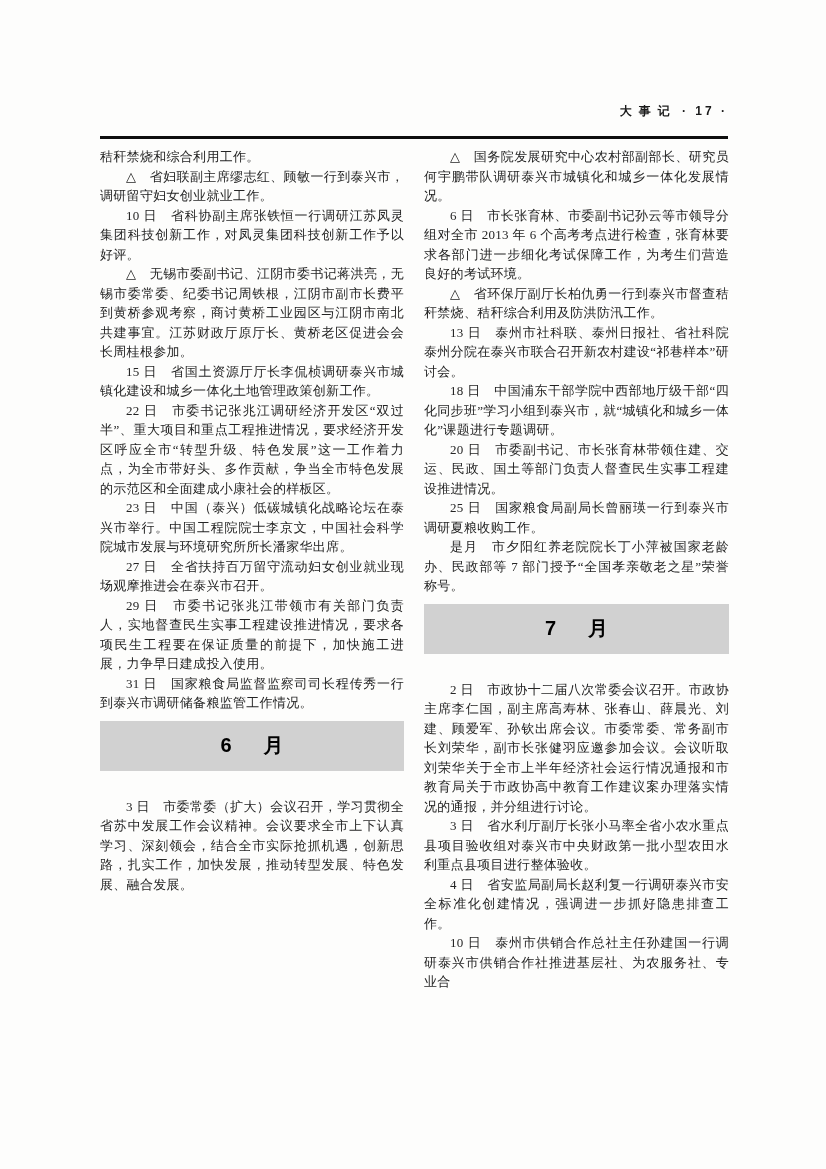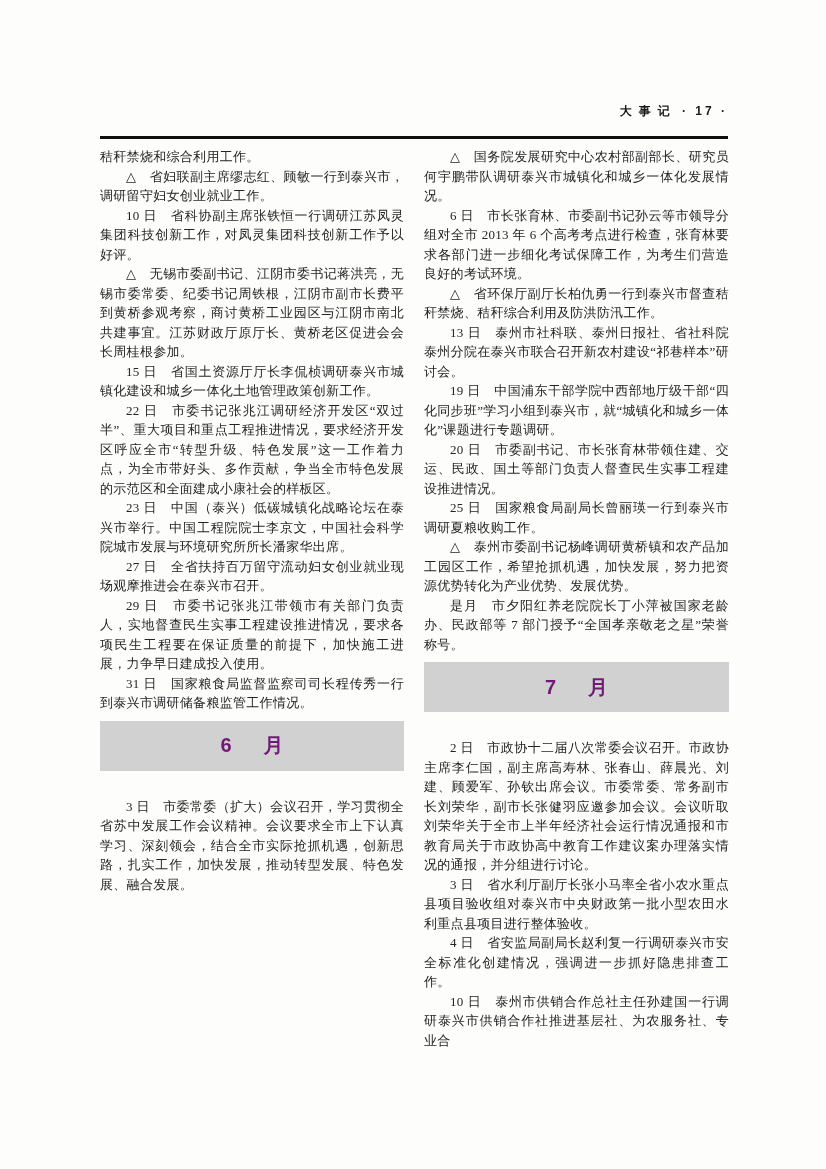--- a/index.html
+++ b/index.html
@@ -67,21 +67,21 @@
     background: #d1d1d1;
     display: flex;
     align-items: center;
     justify-content: center;
   }
   .month-label {
     font-family: "Liberation Sans", "DejaVu Sans", sans-serif;
     font-size: 20px;
     font-weight: 600;
     letter-spacing: 6px;
-    color: #701a75;
+    color: #000000;
     text-indent: 6px;
   }
 </style>
 </head>
 <body>
 
 <div class="page">
 
   <div class="page-header">
     <span class="title">大事记</span>
@@ -105,24 +105,23 @@
       <span class="month-label">6　月</span>
     </div>
     <p class="para">3 日　市委常委（扩大）会议召开，学习贯彻全省苏中发展工作会议精神。会议要求全市上下认真学习、深刻领会，结合全市实际抢抓机遇，创新思路，扎实工作，加快发展，推动转型发展、特色发展、融合发展。</p>
   </div>
 
   <div class="column column-right">
     <p class="para">△　国务院发展研究中心农村部副部长、研究员何宇鹏带队调研泰兴市城镇化和城乡一体化发展情况。</p>
     <p class="para">6 日　市长张育林、市委副书记孙云等市领导分组对全市 2013 年 6 个高考考点进行检查，张育林要求各部门进一步细化考试保障工作，为考生们营造良好的考试环境。</p>
     <p class="para">△　省环保厅副厅长柏仇勇一行到泰兴市督查秸秆禁烧、秸秆综合利用及防洪防汛工作。</p>
     <p class="para">13 日　泰州市社科联、泰州日报社、省社科院泰州分院在泰兴市联合召开新农村建设“祁巷样本”研讨会。</p>
-    <p class="para">19 日　中国浦东干部学院中西部地厅级干部“四化同步班”学习小组到泰兴市，就“城镇化和城乡一体化”课题进行专题调研。</p>
+    <p class="para">18 日　中国浦东干部学院中西部地厅级干部“四化同步班”学习小组到泰兴市，就“城镇化和城乡一体化”课题进行专题调研。</p>
     <p class="para">20 日　市委副书记、市长张育林带领住建、交运、民政、国土等部门负责人督查民生实事工程建设推进情况。</p>
     <p class="para">25 日　国家粮食局副局长曾丽瑛一行到泰兴市调研夏粮收购工作。</p>
-    <p class="para">△　泰州市委副书记杨峰调研黄桥镇和农产品加工园区工作，希望抢抓机遇，加快发展，努力把资源优势转化为产业优势、发展优势。</p>
     <p class="para">是月　市夕阳红养老院院长丁小萍被国家老龄办、民政部等 7 部门授予“全国孝亲敬老之星”荣誉称号。</p>
     <div class="month-box">
       <span class="month-label">7　月</span>
     </div>
     <p class="para">2 日　市政协十二届八次常委会议召开。市政协主席李仁国，副主席高寿林、张春山、薛晨光、刘建、顾爱军、孙钦出席会议。市委常委、常务副市长刘荣华，副市长张健羽应邀参加会议。会议听取刘荣华关于全市上半年经济社会运行情况通报和市教育局关于市政协高中教育工作建议案办理落实情况的通报，并分组进行讨论。</p>
     <p class="para">3 日　省水利厅副厅长张小马率全省小农水重点县项目验收组对泰兴市中央财政第一批小型农田水利重点县项目进行整体验收。</p>
     <p class="para">4 日　省安监局副局长赵利复一行调研泰兴市安全标准化创建情况，强调进一步抓好隐患排查工作。</p>
     <p class="para">10 日　泰州市供销合作总社主任孙建国一行调研泰兴市供销合作社推进基层社、为农服务社、专业合</p>
   </div>
 

